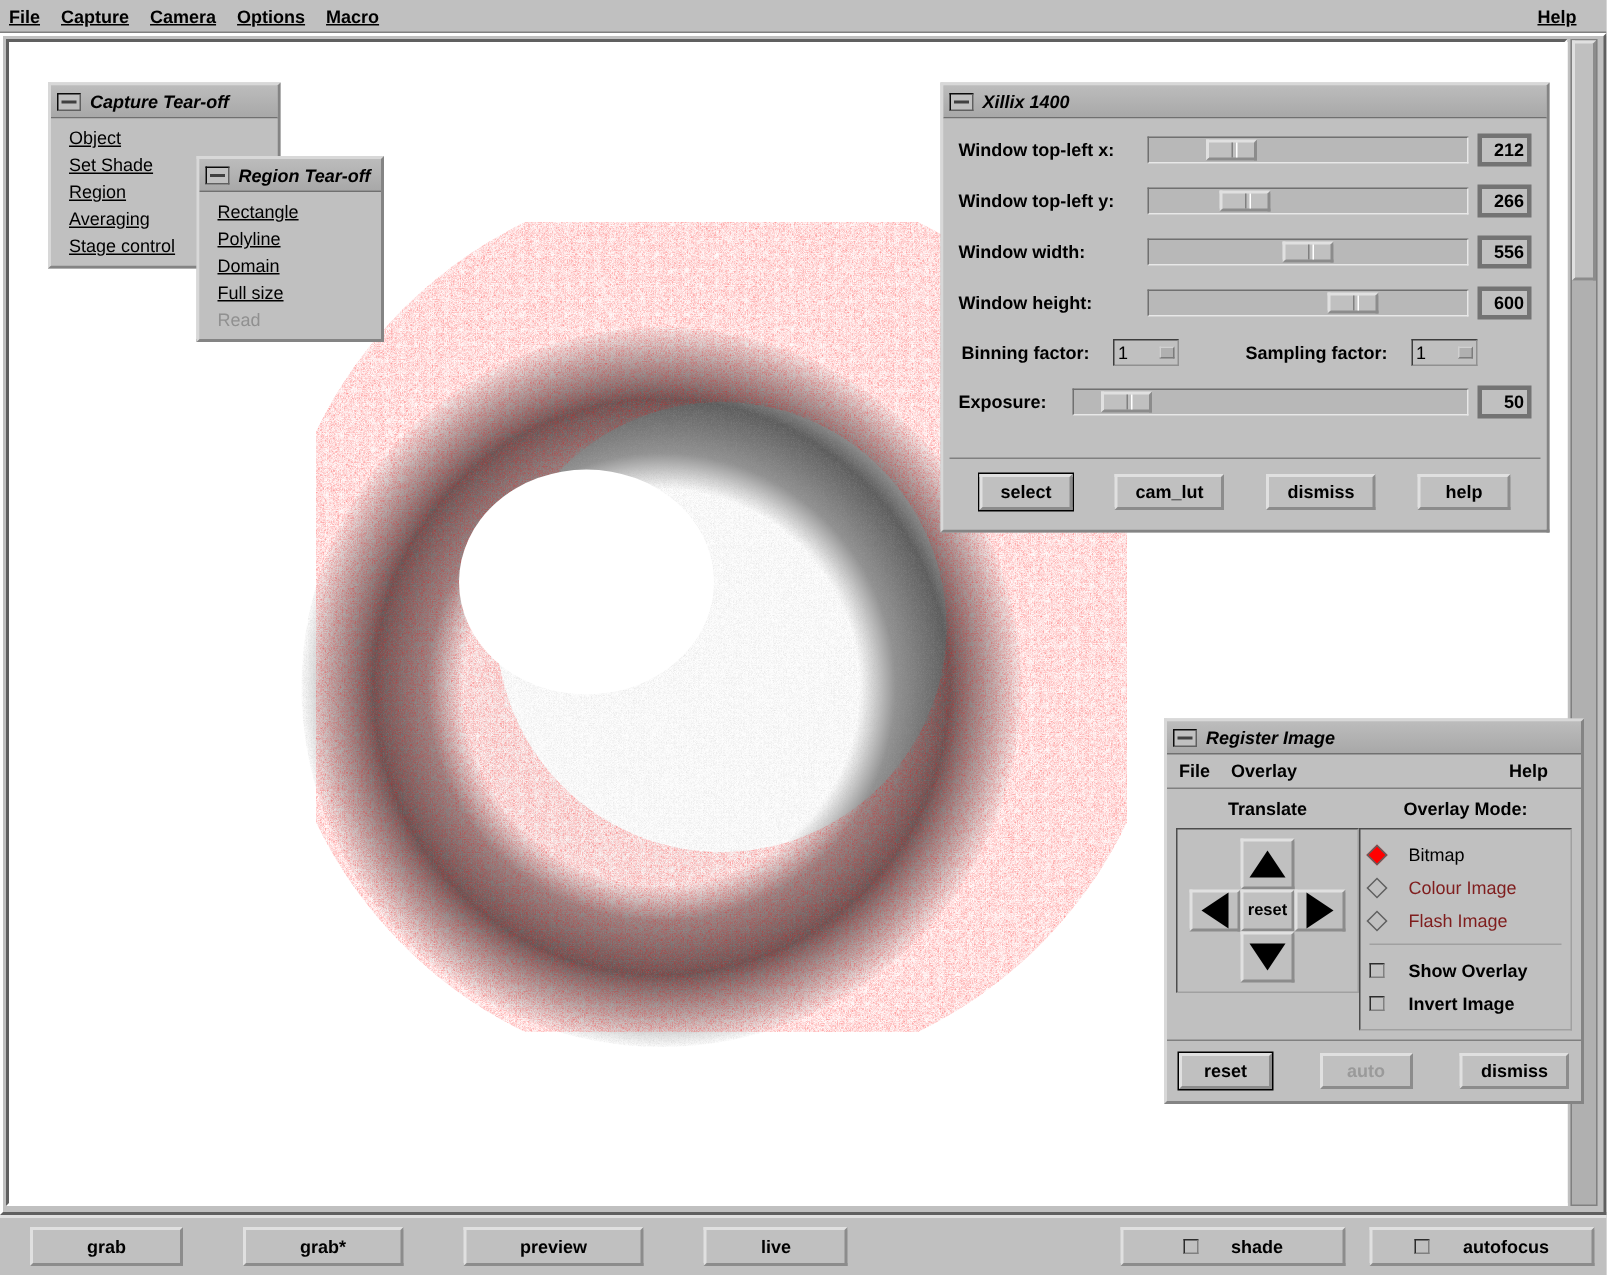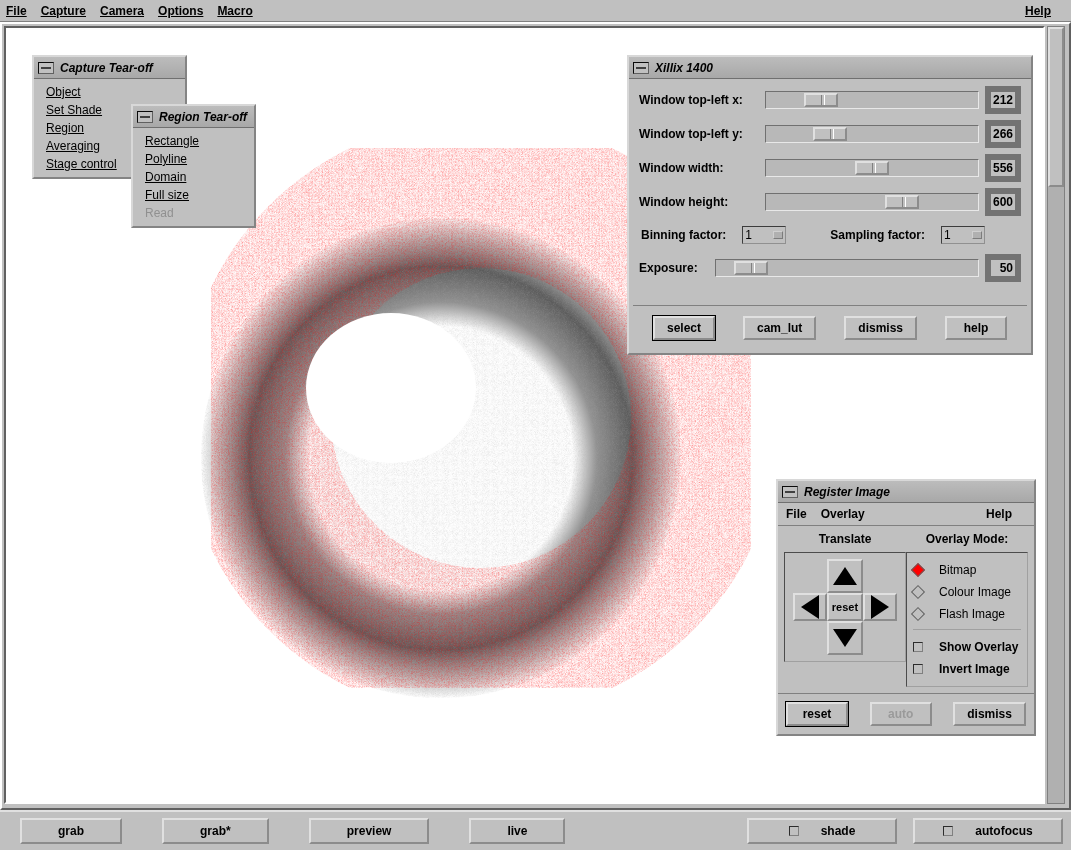--- a/index.html
+++ b/index.html
@@ -45,54 +45,54 @@
 #xillix { left:627px; top:55px; width:406px; }
 .xrow { display:flex; align-items:center; height:34px; padding:0 6px;justify-content:space-between; }
 .xlabel { width:120px; font-weight:bold; font-size:12px; }
 .slider { flex:1; height:18px; background:#b8b8b8;
   border-top:1px solid #707070; border-left:1px solid #707070;
   border-right:1px solid #e8e8e8; border-bottom:1px solid #e8e8e8; position:relative; margin:0 6px; }
 .slider .thumb { position:absolute; top:1px; width:34px; height:14px;
   background:#c0c0c0; border:2px outset #e0e0e0; }
 .slider .thumb::after{ content:""; position:absolute; left:50%; top:0; bottom:0; width:2px; border-left:1px solid #808080; border-right:1px solid #fff; }
 .xval { width:36px; text-align:right; font-weight:bold; font-size:12px;
-  border:6px solid #737373; background:#c0c0c0; padding:1px 2px; }
+  border:3px solid #737373; background:#c0c0c0; padding:1px 2px; }
 .xsub { display:flex; align-items:center; gap:16px; padding:2px 8px; height:32px; }
 .xsub .lbl { font-weight:bold; font-size:12px; }
 .combo { width:44px; height:18px; background:#c0c0c0; border:1px inset #909090;
   display:flex; align-items:center; justify-content:space-between; padding:0 2px; }
 .combo .tick { width:10px; height:8px; background:#b0b0b0; border:1px outset #d0d0d0; }
 .btnrow { display:flex; gap:28px; align-items:center; justify-content:center; height:44px;
   border-top:1px solid #808080; margin-top:20px; padding:0 10px; }
 .btn { background:#c0c0c0; border:2px outset #e0e0e0; padding:3px 12px;
   font-weight:bold; font-size:12px; min-width:62px; text-align:center; }
 .btn.primary { box-shadow: 0 0 0 1px #000, inset 0 0 0 1px #c0c0c0; }
 
 
-#reg { left:776px; top:479px; width:260px; }
+#reg { left:776px; top:479px; width:280px; }
 .reg-menu { display:flex; align-items:center; padding:4px 8px; border-bottom:1px solid #808080; }
 .reg-menu div { margin-right:14px; font-weight:bold; }
 .reg-cols { display:flex; padding:6px; }
 .col { flex:1; }
 .col h4 { text-align:center; font-weight:bold; font-size:12px; margin-bottom:6px; }
 .trans { border:1px inset #a0a0a0; padding:6px 4px; display:grid;
   grid-template-columns: 34px 36px 34px; grid-template-rows: 34px 28px 34px;
   justify-content:center; align-content:center; gap:0; }
 .abtn { background:#c0c0c0; border:2px outset #e0e0e0; display:flex;
   align-items:center; justify-content:center; font-size:11px; font-weight:bold; }
 .tri-up { width:0;height:0;border-left:12px solid transparent;border-right:12px solid transparent;border-bottom:18px solid #000; }
 .tri-dn { width:0;height:0;border-left:12px solid transparent;border-right:12px solid transparent;border-top:18px solid #000; }
 .tri-lf { width:0;height:0;border-top:12px solid transparent;border-bottom:12px solid transparent;border-right:18px solid #000; }
 .tri-rt { width:0;height:0;border-top:12px solid transparent;border-bottom:12px solid transparent;border-left:18px solid #000; }
 .ov { border:1px inset #a0a0a0; padding:6px 6px; font-size:12px; }
 .radio, .check { display:flex; align-items:center; gap:16px; padding:4px 0; }
 .dia { width:10px; height:10px; transform:rotate(45deg); border:1px solid #606060; background:#c0c0c0; }
 .dia.sel { background:#ff0000; }
 .sq { width:10px; height:10px; border:1px inset #808080; background:#c0c0c0; }
-.radio.disabled { color:#000000; }
+.radio.disabled { color:#7f1d1d; }
 .reg-btns { display:flex; justify-content:space-between; padding:8px; gap:6px;
   border-top:1px solid #808080; }
 .btn.disabled { color:#9a9a9a; }
 
 
 .bottombar { position:absolute; left:0; right:0; bottom:0; height:40px;
   background:#c0c0c0; border-top:2px outset #e0e0e0; padding:4px 0;
   display:flex; align-items:center; }
 .bbtn { margin:0 20px; padding:4px 36px; background:#c0c0c0; border:2px outset #e0e0e0;
   font-weight:bold; font-size:12px; }

